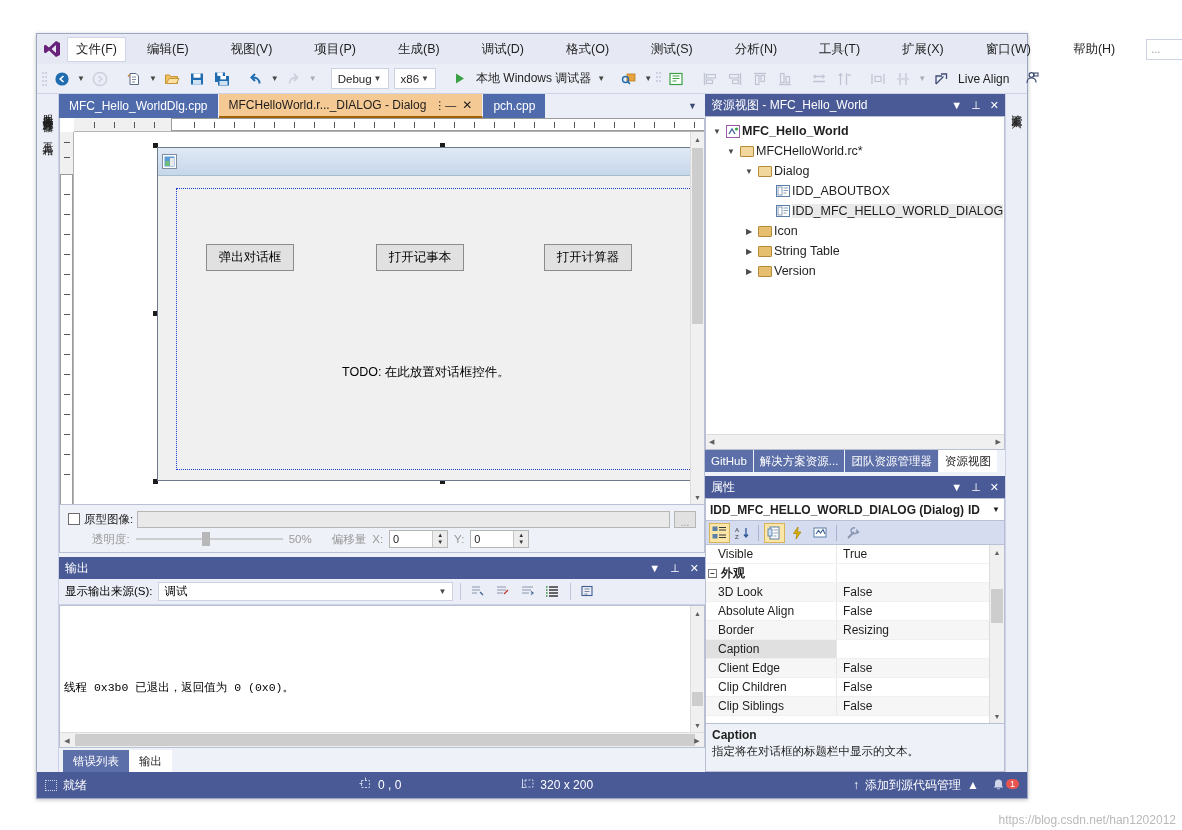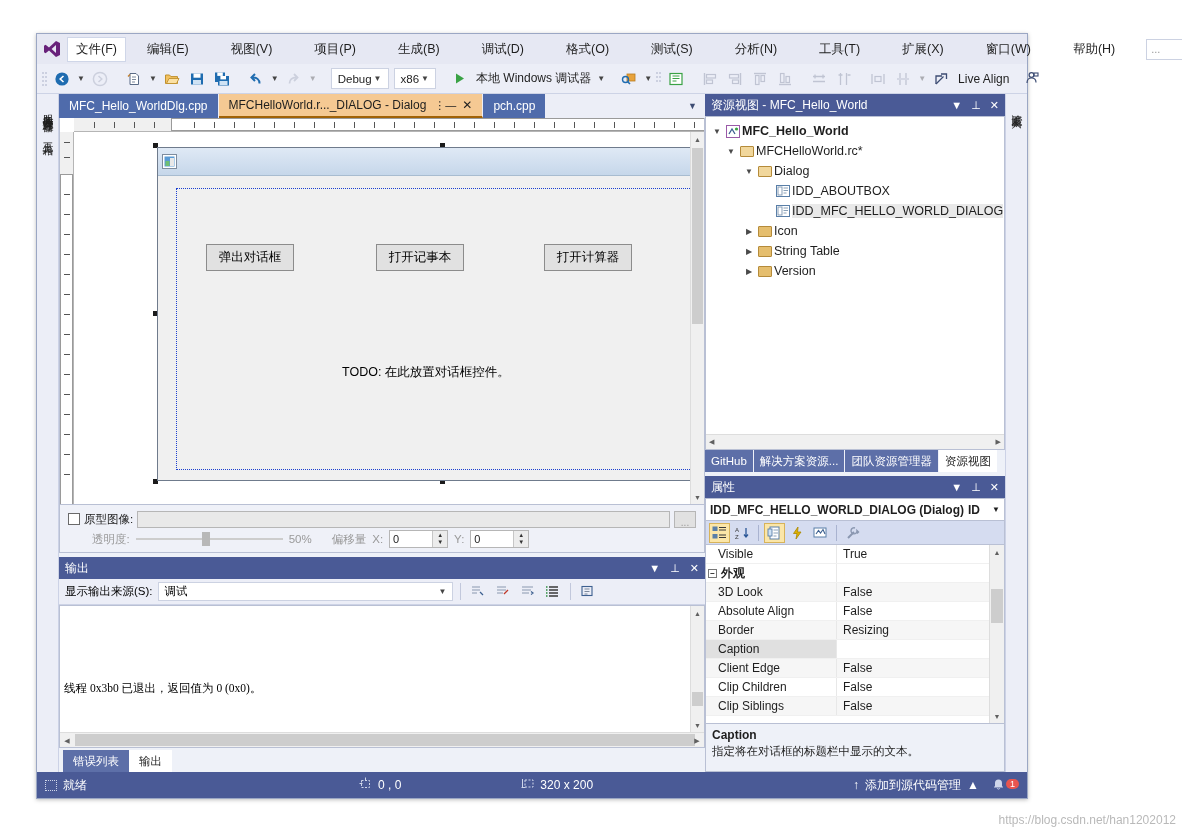--- a/index.html
+++ b/index.html
@@ -341,21 +341,21 @@
   .out-sep { width: 1px; height: 17px; background: #c2c8dc; margin: 0 2px; }
   .out-ibtn { width: 20px; height: 20px; display: flex; align-items: center; justify-content: center; color: #3d6090; }
   .out-body {
     flex: 1; background: #ffffff;
     border: 1px solid #b9c0d4;
     position: relative; overflow: hidden;
     min-height: 0;
   }
   .out-text {
     position: absolute; left: 4px; top: 0; right: 16px; bottom: 16px;
-    font-family: Liberation Serif, serif;
+    font-family: Liberation Mono, monospace;
     font-size: 11.5px; color: #000;
     line-height: 16.5px;
     overflow: hidden;
     white-space: pre;
   }
   .out-text .clip { display: block; height: 8px; overflow: hidden; }
   .sb-h {
     position: absolute; left: 0; right: 0; bottom: 0; height: 15px;
     background: #f0f0f0; border-top: 1px solid #ddd;
   }

